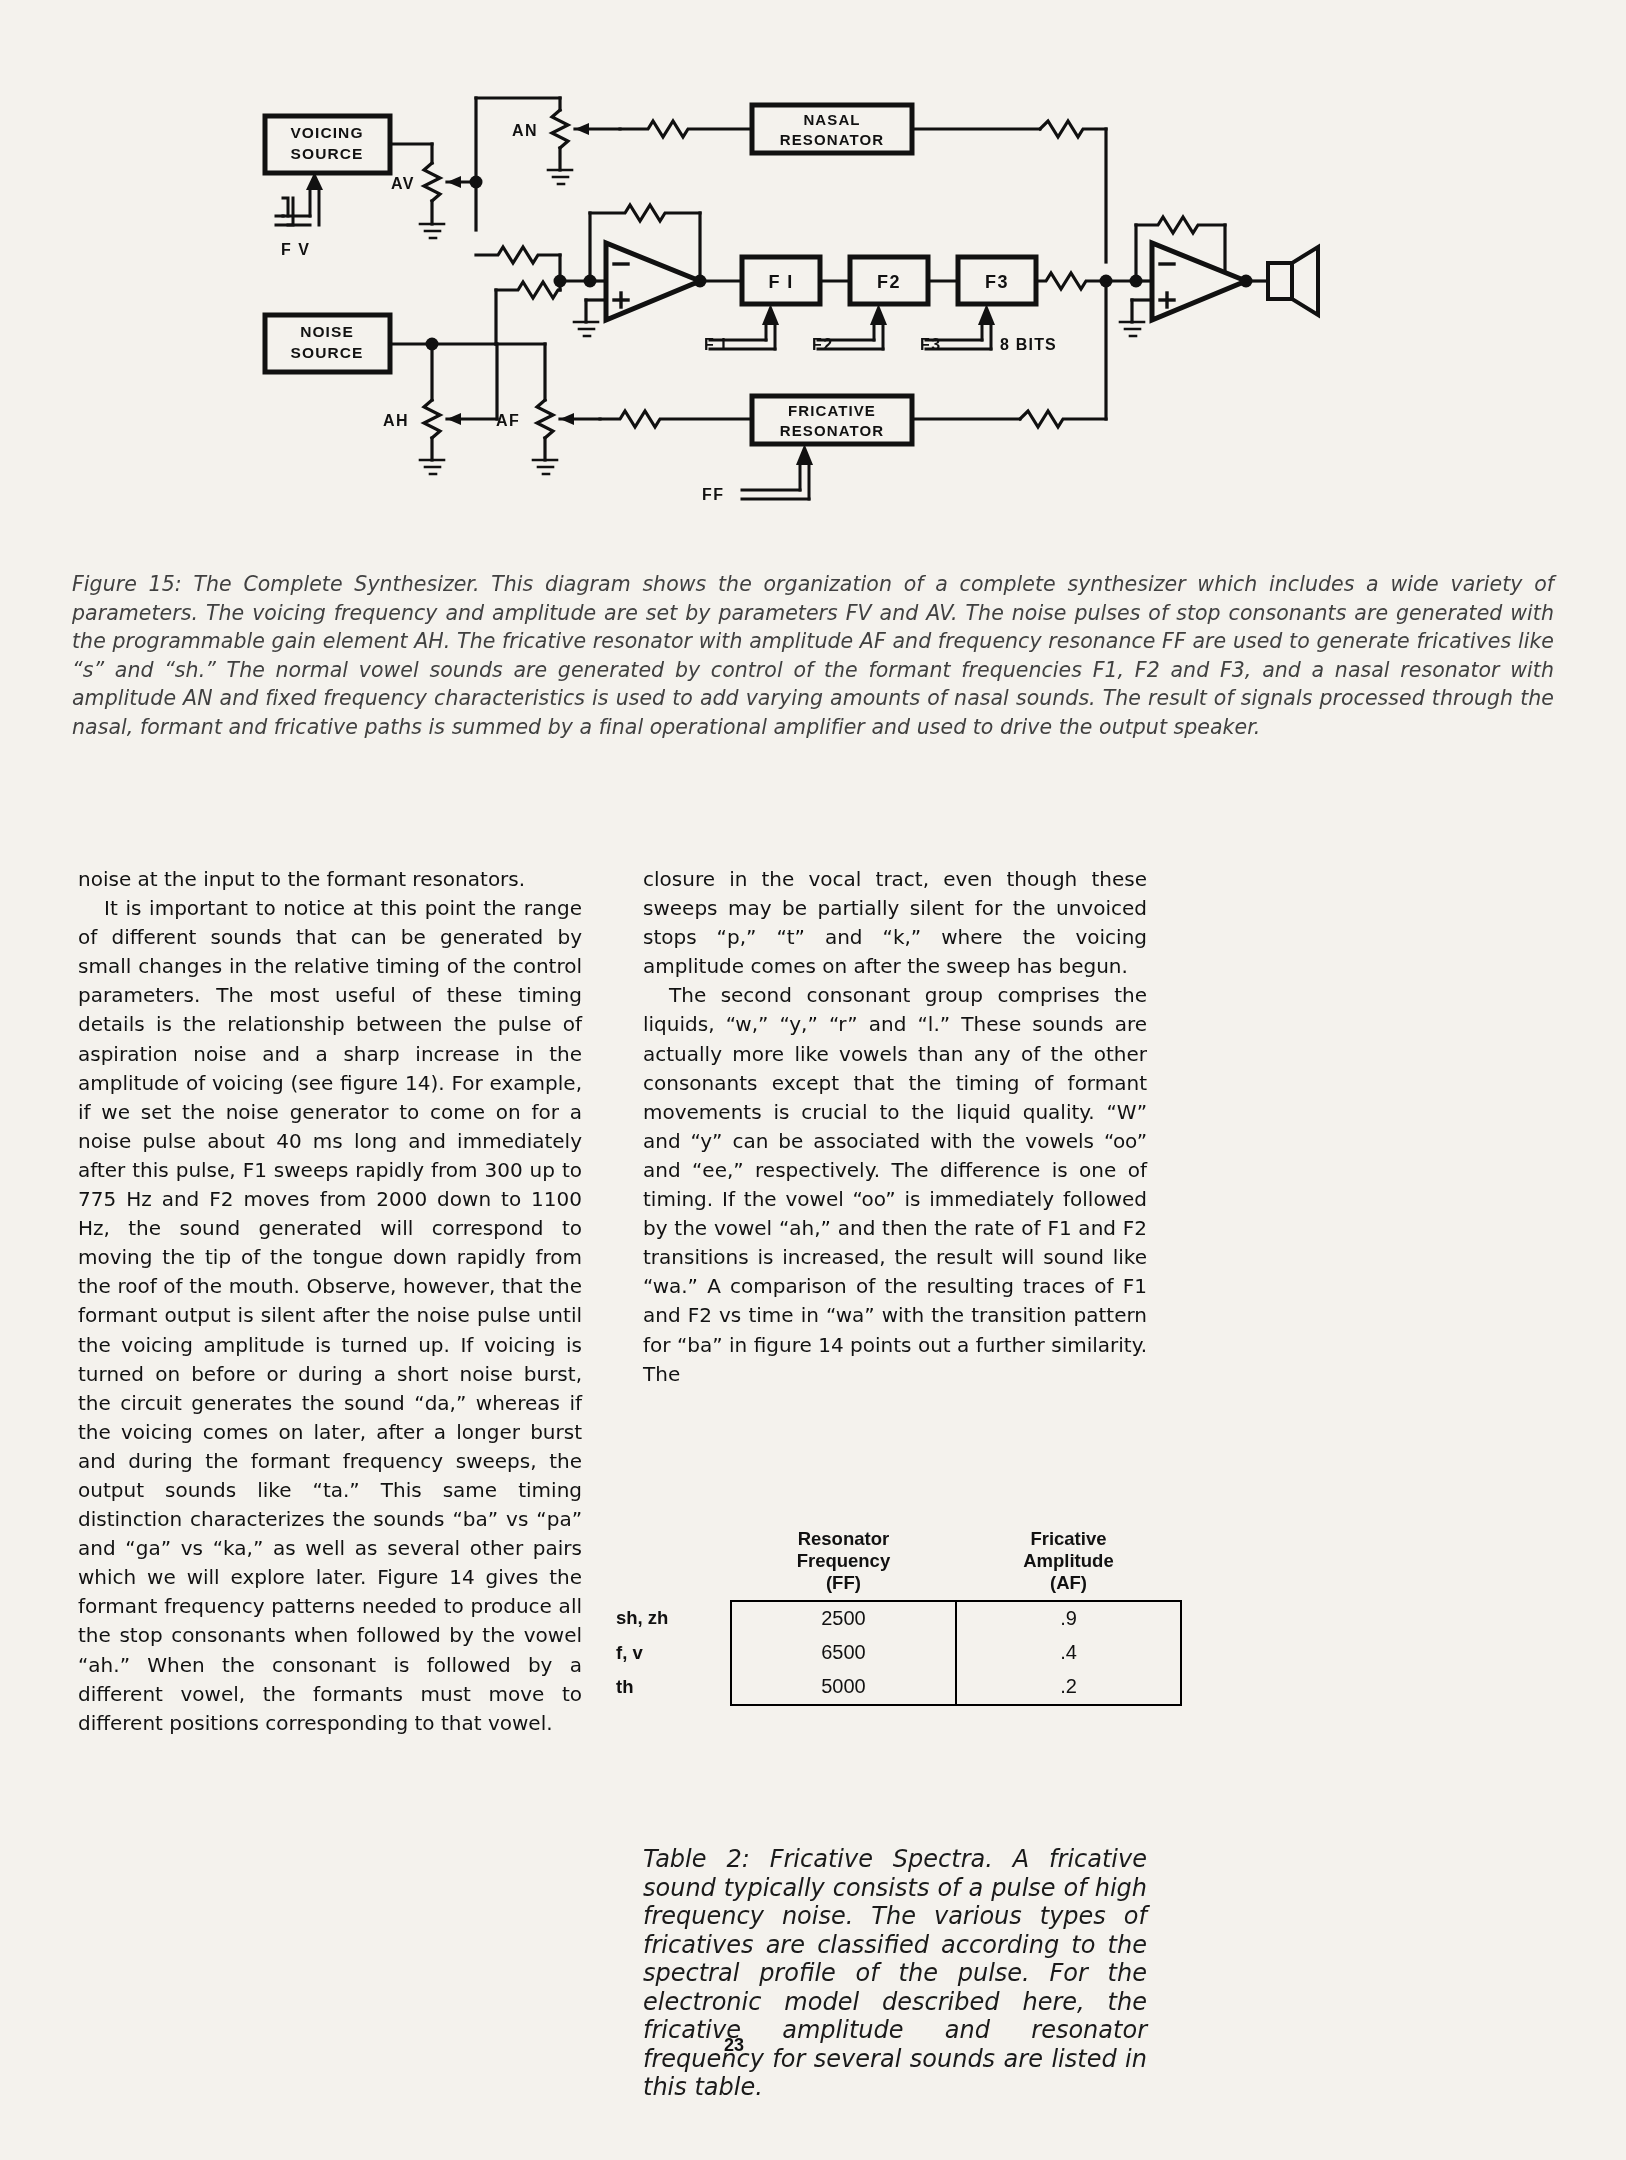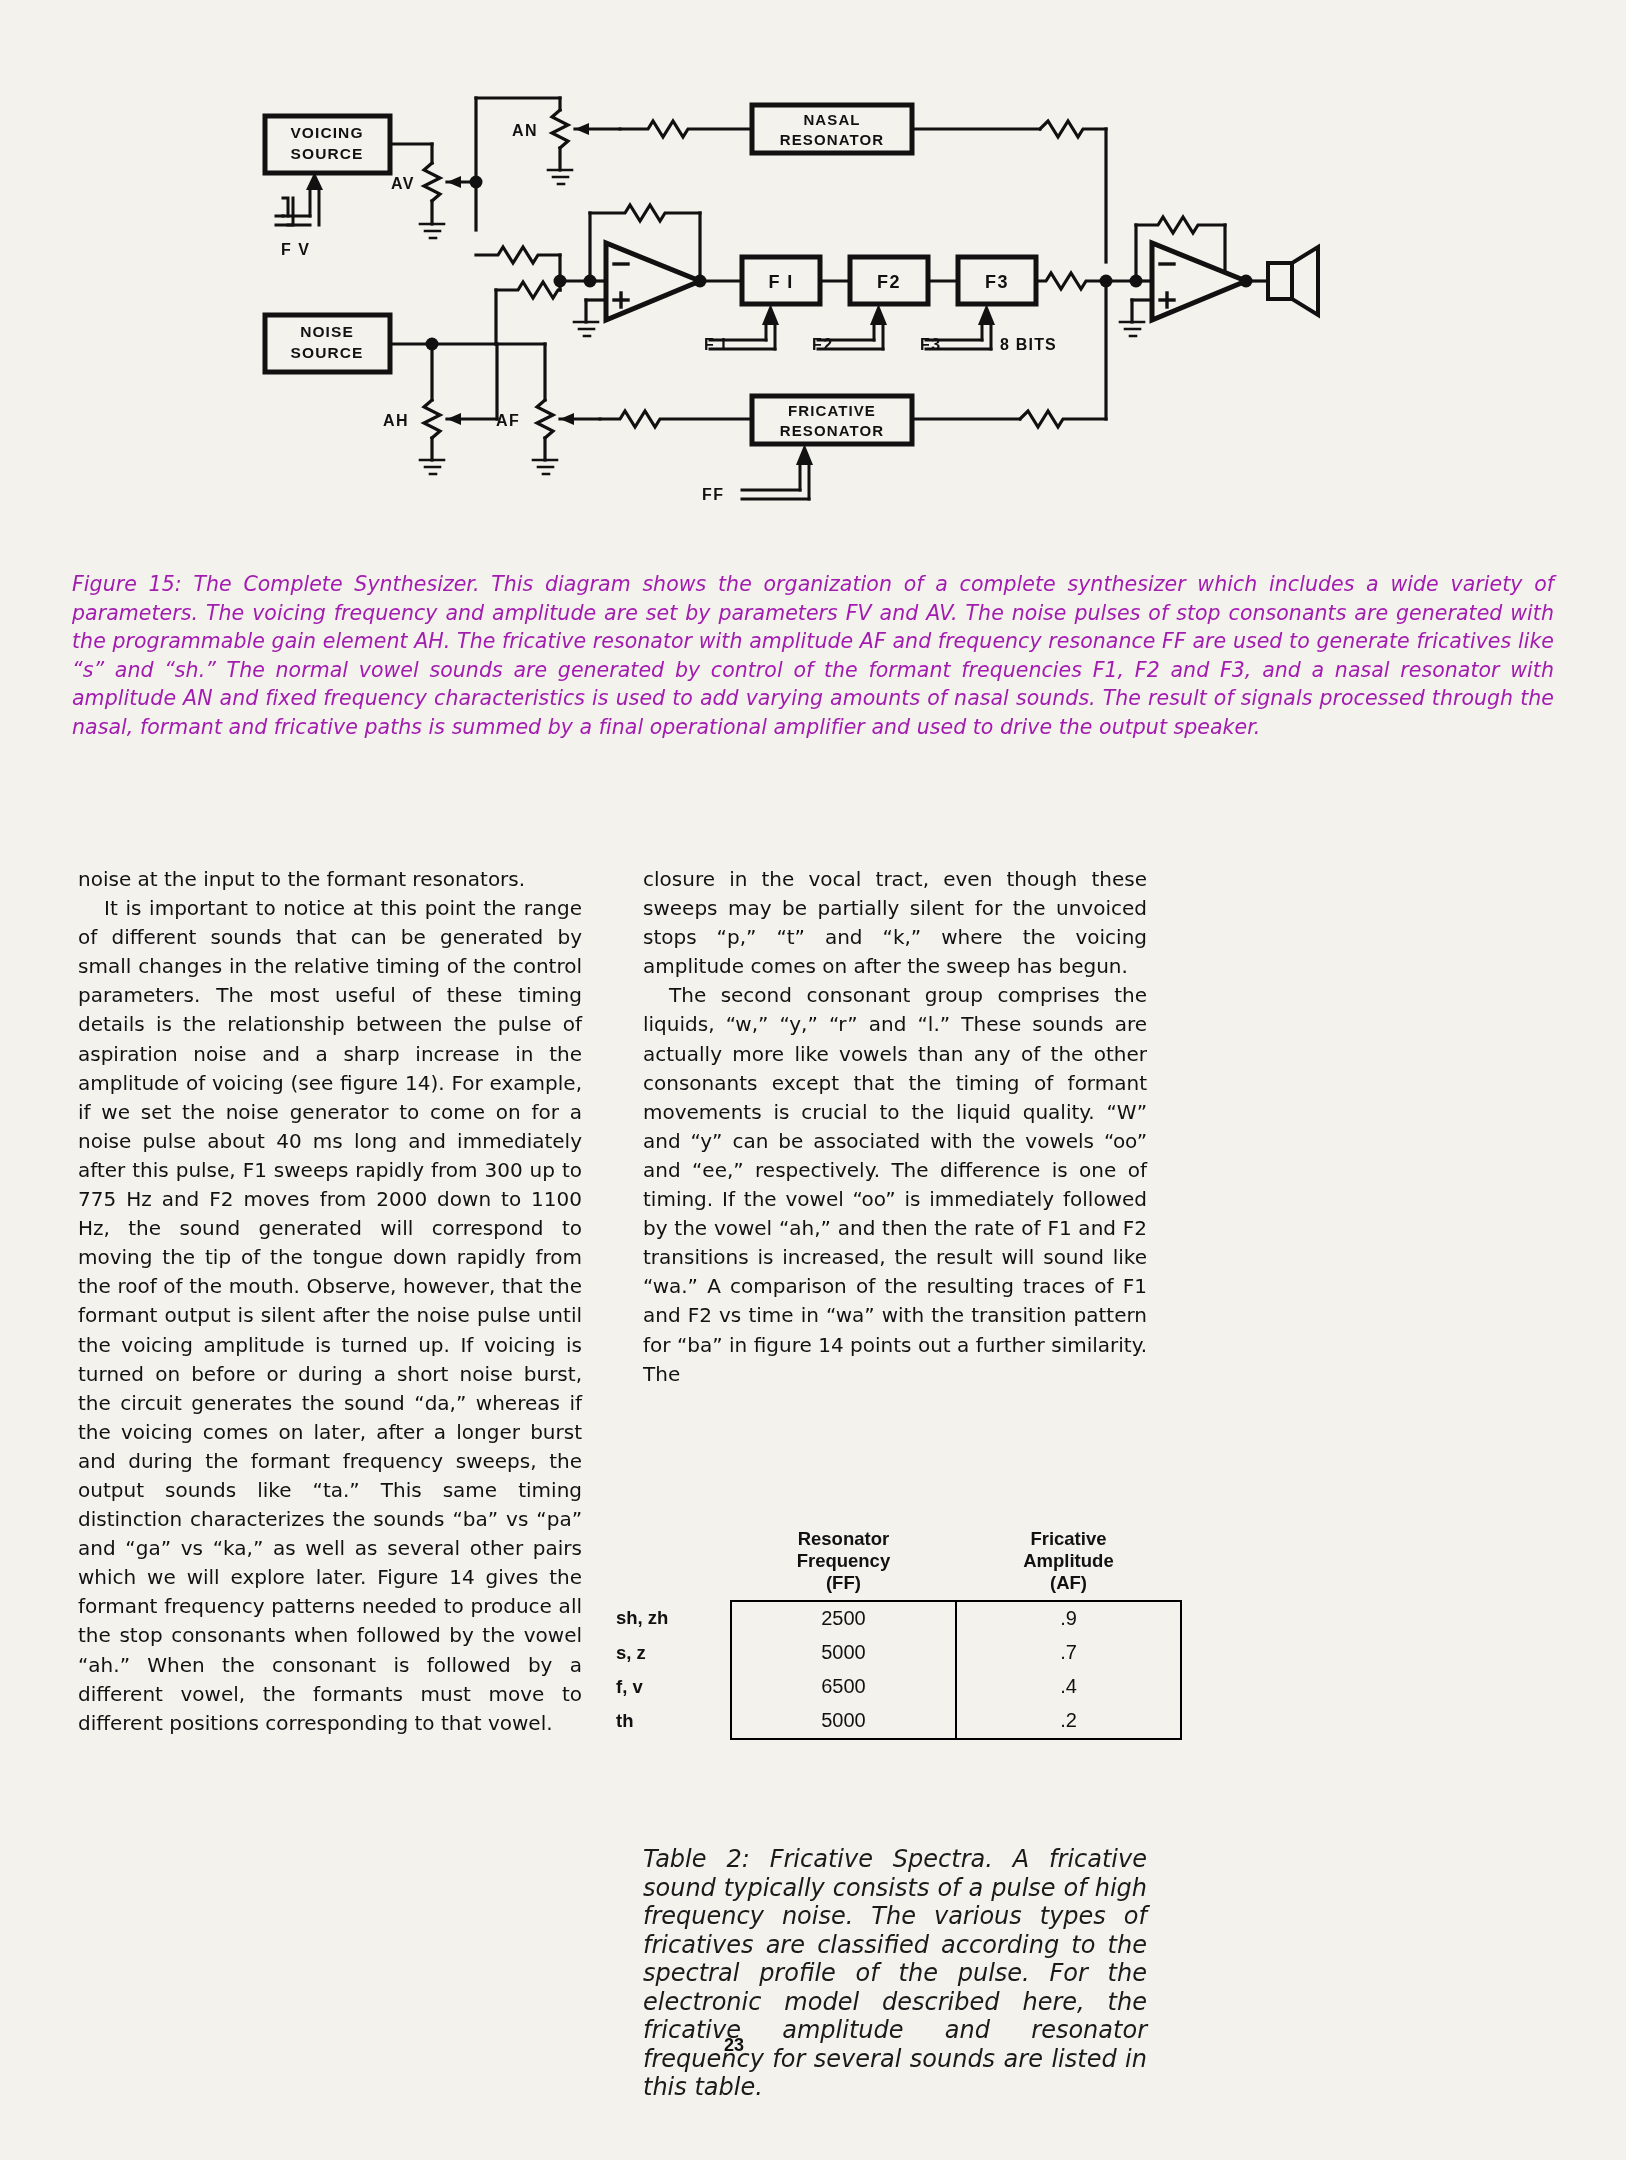--- a/index.html
+++ b/index.html
@@ -30,21 +30,21 @@
   .fig-caption {
     position: absolute;
     left: 72px;
     top: 570px;
     width: 1482px;
     font-family: "DejaVu Sans", sans-serif;
     font-style: italic;
     font-size: 20.5px;
     line-height: 28.5px;
     text-align: justify;
-    color: #a21caf;
+    color: #404040;
     letter-spacing: 0.05px;
   }
 
   
   .col {
     position: absolute;
     top: 865px;
     width: 504px;
     font-family: "DejaVu Sans", sans-serif;
     font-size: 20px;
@@ -363,25 +363,20 @@
           </th>
         </tr>
       </thead>
       <tbody>
         <tr>
           <td class="rowlabel">sh, zh</td>
           <td class="boxed colA">2500</td>
           <td class="boxed colB">.9</td>
         </tr>
         <tr>
-          <td class="rowlabel">s, z</td>
-          <td class="boxed colA">5000</td>
-          <td class="boxed colB">.7</td>
-        </tr>
-        <tr>
           <td class="rowlabel">f, v</td>
           <td class="boxed colA">6500</td>
           <td class="boxed colB">.4</td>
         </tr>
         <tr>
           <td class="rowlabel">th</td>
           <td class="boxed colA">5000</td>
           <td class="boxed colB">.2</td>
         </tr>
       </tbody>

